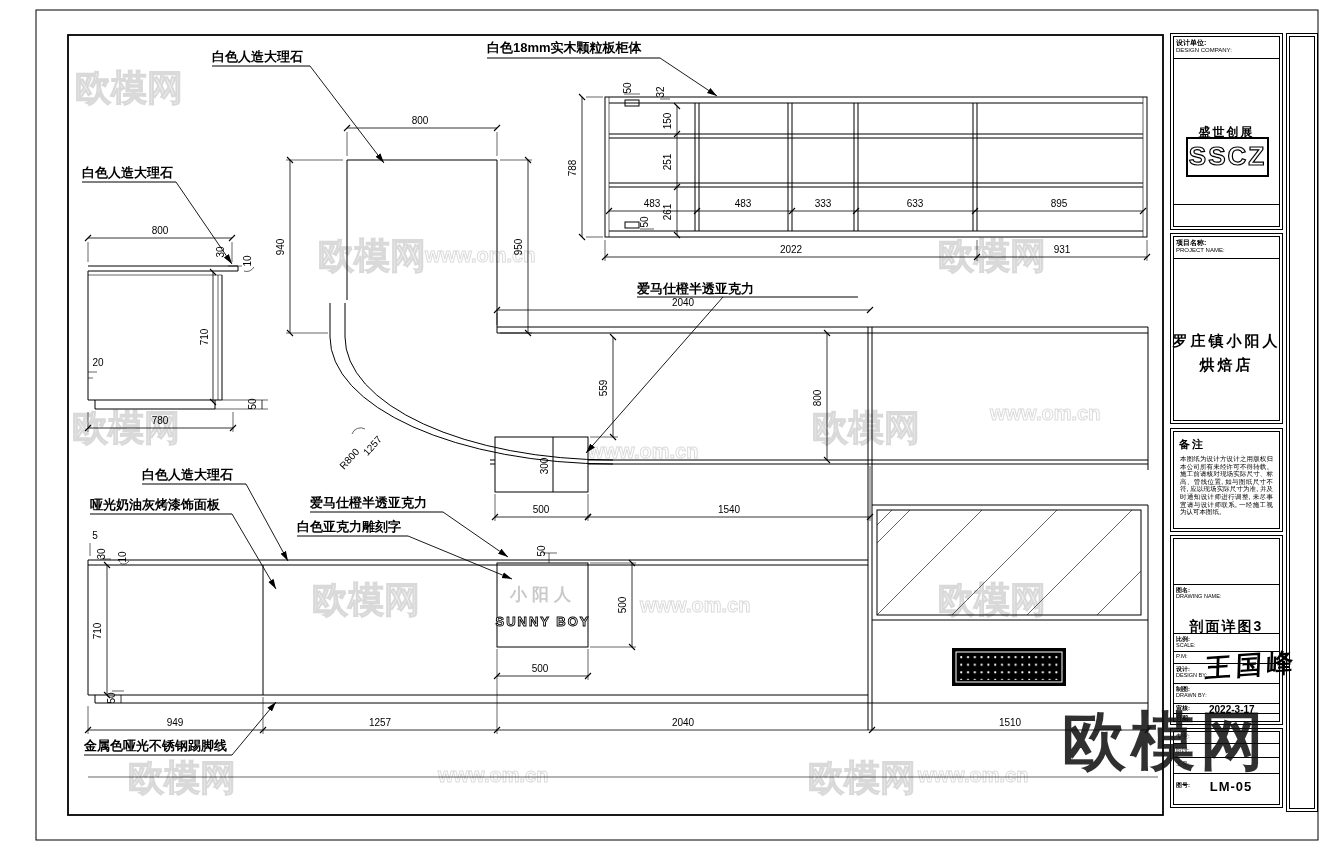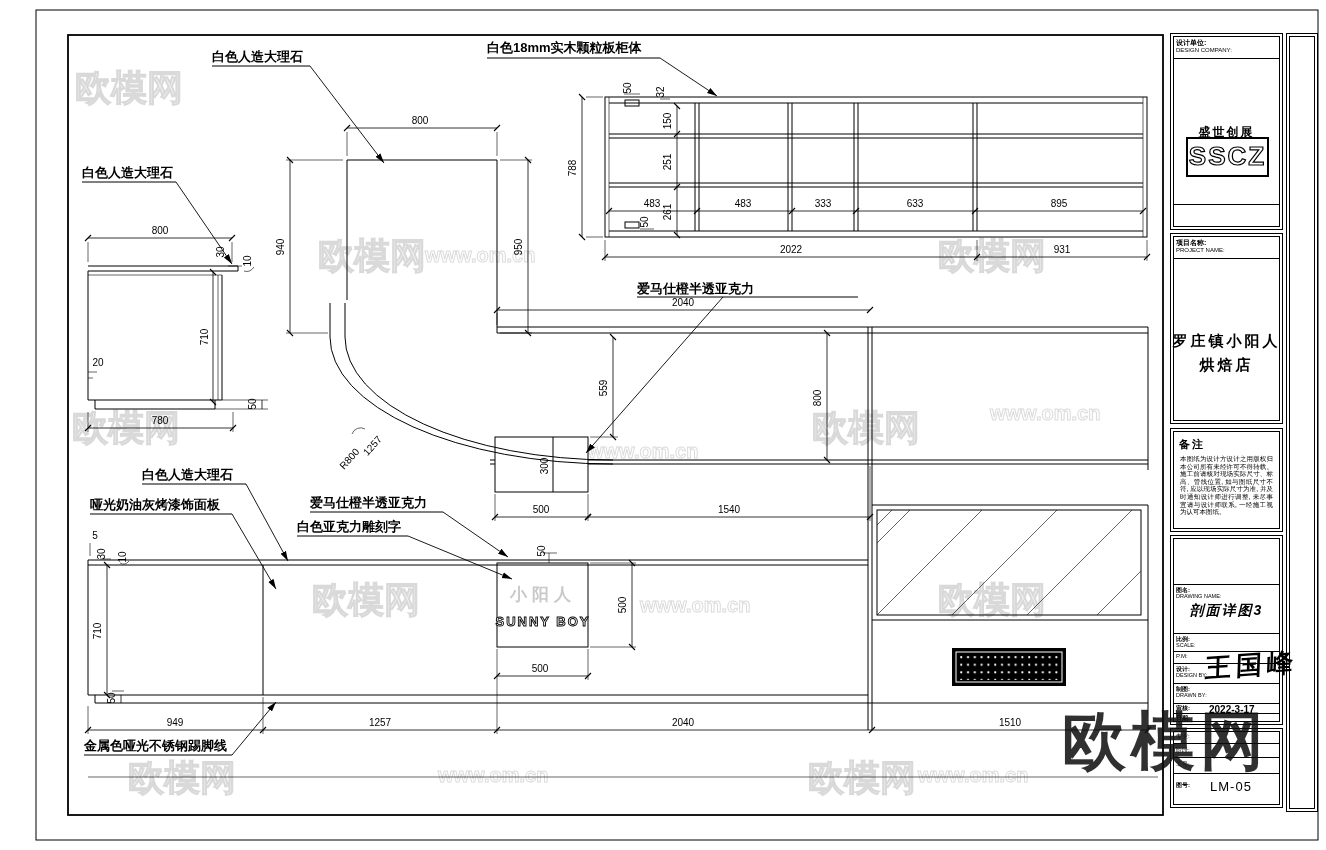--- a/index.html
+++ b/index.html
@@ -27,21 +27,21 @@
   .tb .hr{position:absolute;left:3px;right:3px;border-top:1px solid #000;}
   .logo-cn{position:absolute;left:0;right:0;text-align:center;font-weight:bold;font-size:12px;letter-spacing:2px;}
   .logo-box{position:absolute;border:2px solid #000;text-align:center;}
   .logo-sscz{font-weight:bold;font-size:26px;letter-spacing:2px;color:#fff;-webkit-text-stroke:1.2px #000;line-height:34px;}
   .proj{position:absolute;left:0;right:0;text-align:center;font-weight:bold;font-size:15px;letter-spacing:3px;}
   .remark-t{position:absolute;font-weight:bold;font-size:11px;letter-spacing:2px;}
   .remark-b{position:absolute;font-size:6.5px;line-height:7.6px;text-align:justify;color:#000;}
   .dwg-title{position:absolute;left:0;right:0;text-align:center;font-weight:bold;font-size:14px;letter-spacing:2px;}
   .sig{position:absolute;font-weight:bold;font-size:26px;letter-spacing:5px;transform:rotate(-4deg) skewX(-6deg);z-index:6;white-space:nowrap;}
   .dateval{position:absolute;font-weight:bold;font-size:10px;}
-  .dwgno{position:absolute;text-align:center;font-weight:normal;font-size:13px;letter-spacing:1px;}
+  .dwgno{position:absolute;text-align:center;font-weight:bold;font-size:13px;letter-spacing:1px;}
   .bigwm{position:absolute;left:1062px;top:698px;font-weight:bold;font-size:64px;letter-spacing:5px;
          color:#0d0d0d;opacity:.85;z-index:40;white-space:nowrap;}
 </style>
 </head>
 <body>
 
 <div class="page">
 
 <svg width="1326" height="850" viewBox="0 0 1326 850">
   <defs>
@@ -365,21 +365,21 @@
 
 <div class="tb" style="left:1170px;top:428px;width:111px;height:102px;">
   <span class="remark-t" style="left:8px;top:8px;">备注</span>
   <div class="remark-b" style="left:9px;top:26px;width:93px;">本图纸为设计方设计之用版权归本公司所有未经许可不得转载。施工前请核对现场实际尺寸、标高、管线位置, 如与图纸尺寸不符, 应以现场实际尺寸为准, 并及时通知设计师进行调整, 未尽事宜请与设计师联系, 一经施工视为认可本图纸。</div>
 </div>
 
 <div class="tb" style="left:1170px;top:535px;width:111px;height:188px;">
   <div class="hr" style="top:48px;"></div>
   <span class="sm" style="left:5px;top:50px;font-size:6px;">图名:</span>
   <span class="sm2" style="left:5px;top:57px;font-size:5.5px;">DRAWING NAME:</span>
-  <div class="dwg-title" style="top:66px;font-style:italic;">剖面详图3</div>
+  <div class="dwg-title" style="top:82px;">剖面详图3</div>
   <div class="hr" style="top:97px;"></div>
   <span class="sm" style="left:5px;top:99px;font-size:6px;">比例:</span>
   <span class="sm2" style="left:5px;top:106px;font-size:5.5px;">SCALE:</span>
   <div class="hr" style="top:115px;"></div>
   <span class="sm2" style="left:5px;top:117px;">P.M:</span>
   <div class="hr" style="top:127px;"></div>
   <span class="sm" style="left:5px;top:129px;font-size:6px;">设计:</span>
   <span class="sm2" style="left:5px;top:136px;font-size:5.5px;">DESIGN BY:</span>
   <div class="hr" style="top:147px;"></div>
   <span class="sm" style="left:5px;top:149px;font-size:6px;">制图:</span>

